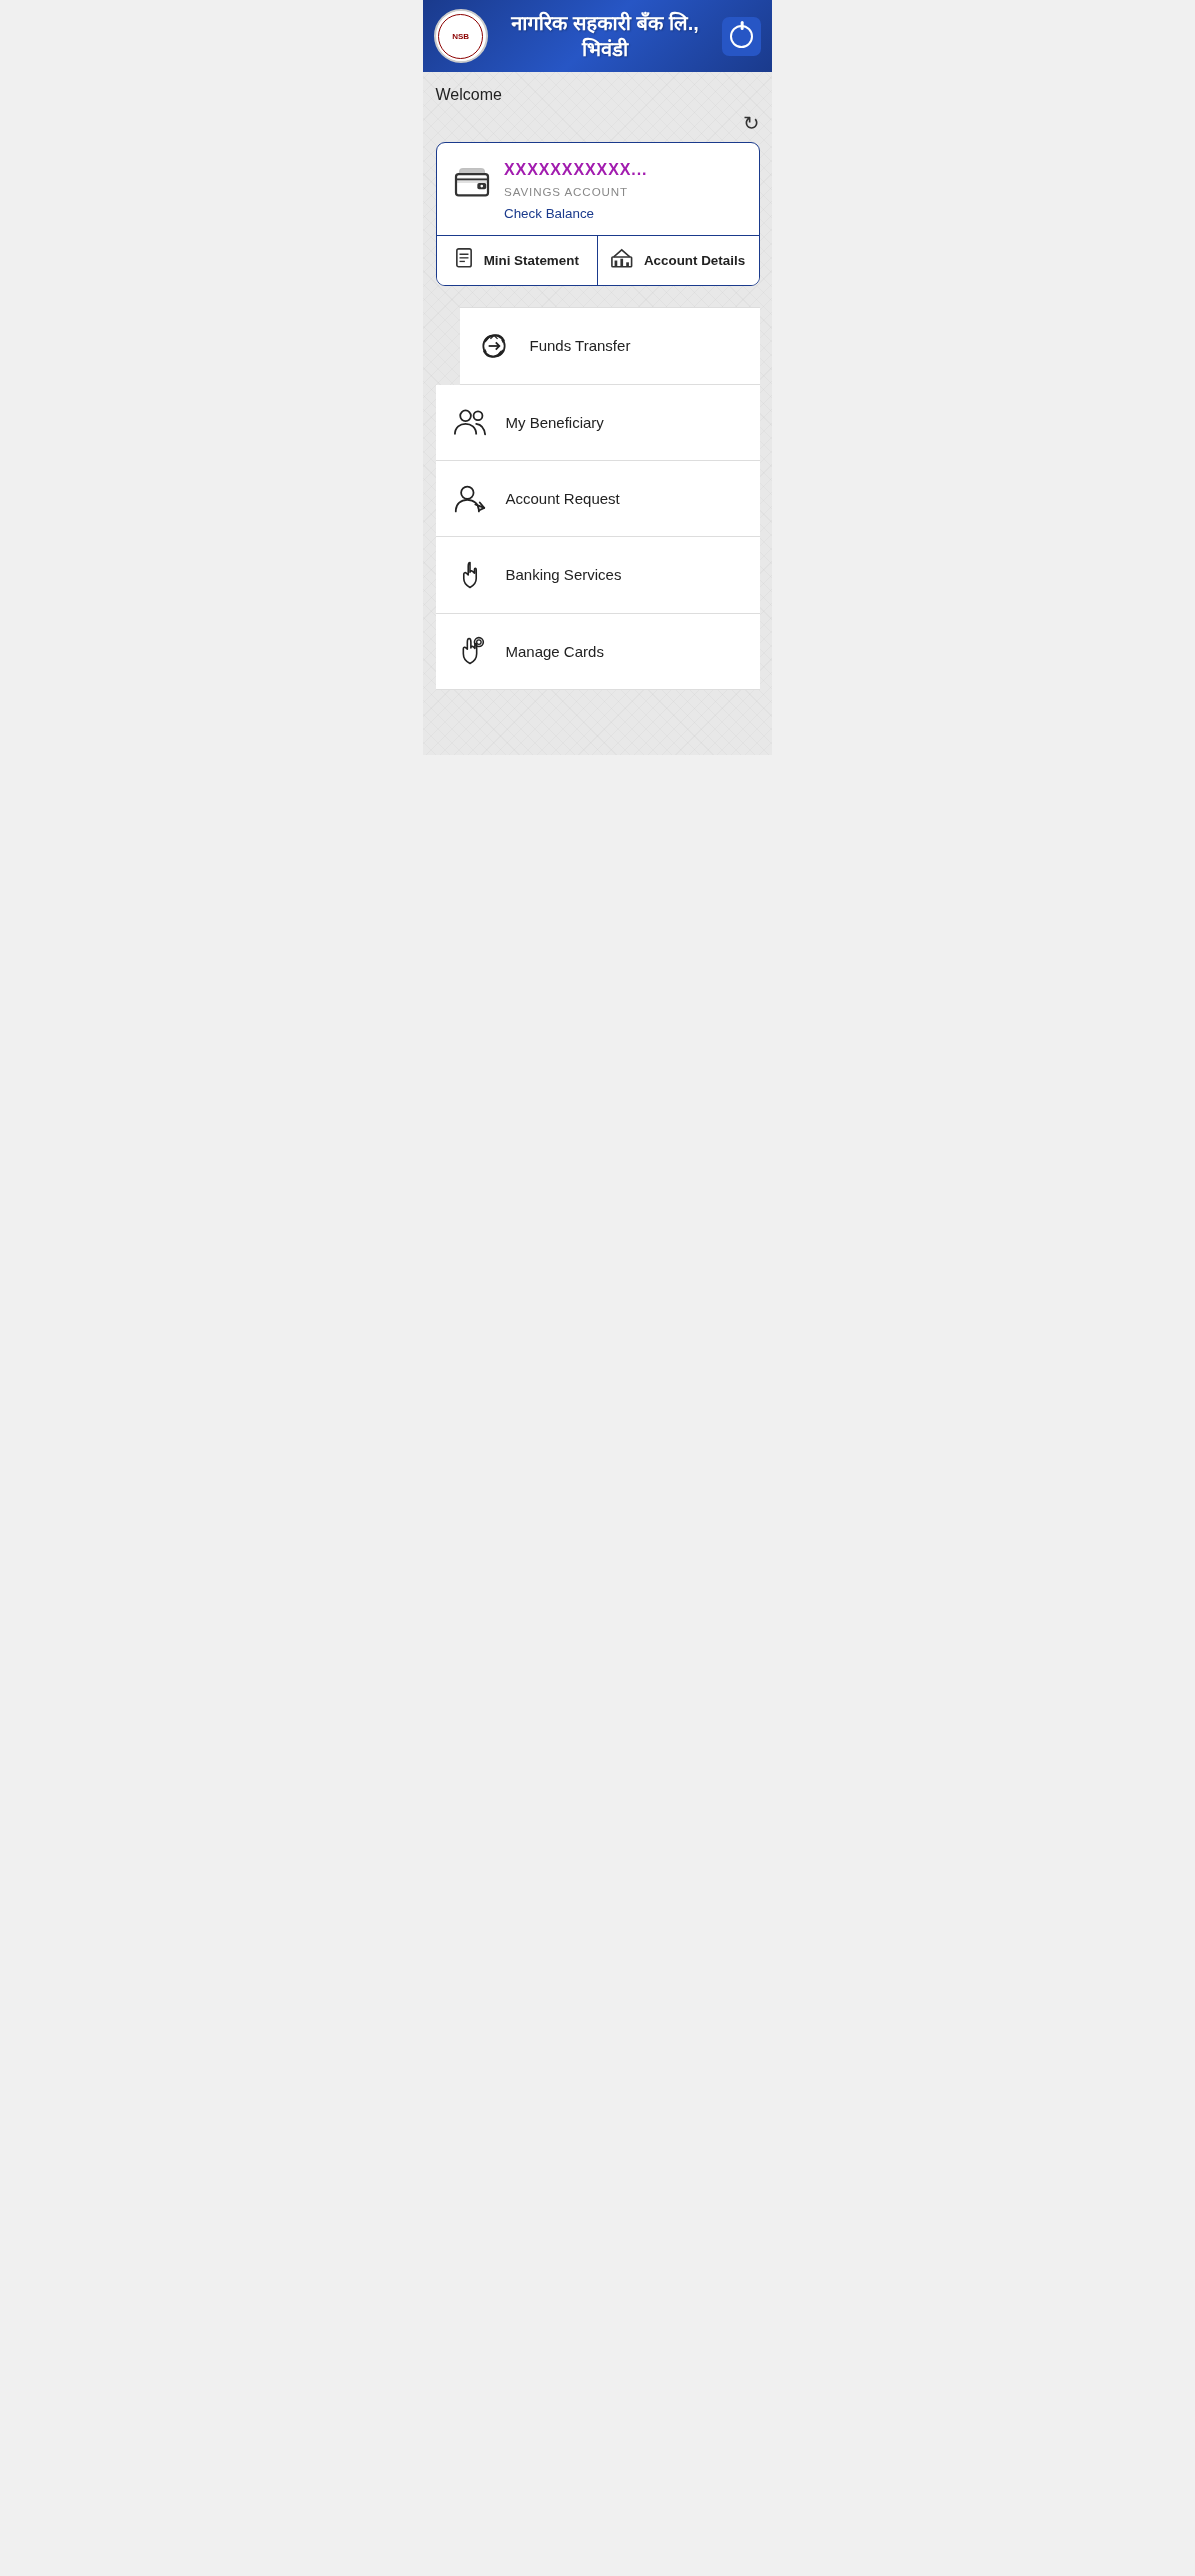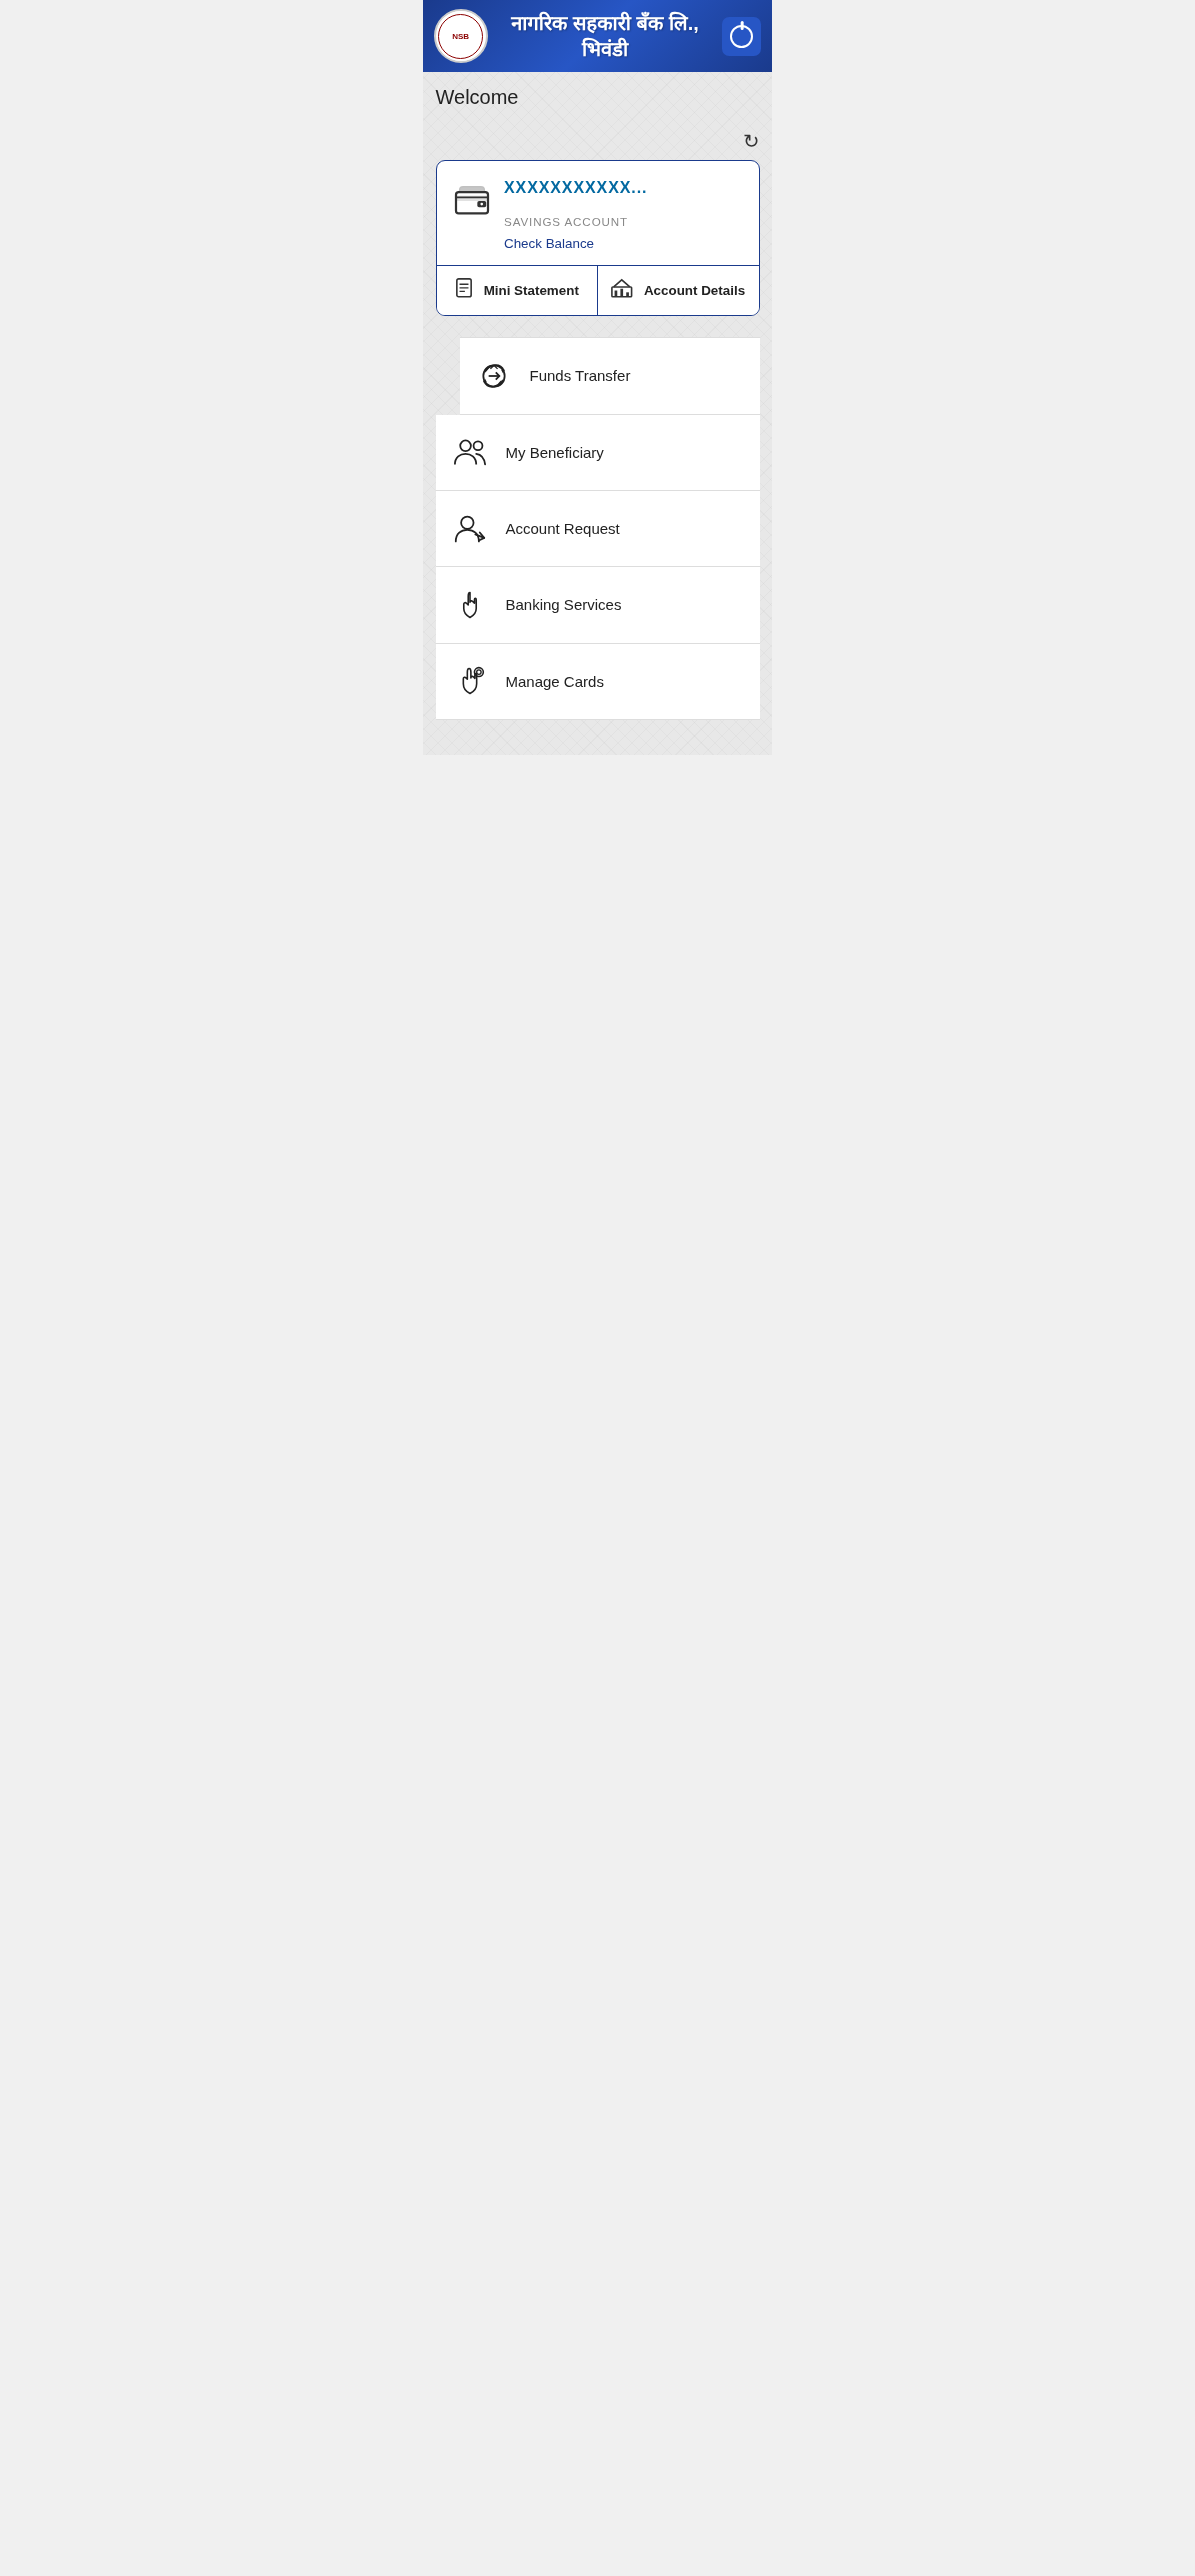--- a/index.html
+++ b/index.html
@@ -133,23 +133,23 @@
         transparent,
         transparent 9px,
         rgba(150,150,150,0.08) 9px,
         rgba(150,150,150,0.08) 9.8px
       );
       min-height: 683px;
       padding: 14.3px 12.5px;
     }
 
     .welcome-text {
-      font-size: 20px;
+      font-size: 16px;
       color: #222;
-      margin-bottom: 21px;
+      margin-bottom: 8px;
       font-weight: 400;
     }
 
     .refresh-row {
       display: flex;
       justify-content: flex-end;
       margin-bottom: 7.2px;
     }
 
     .refresh-icon {
@@ -189,23 +189,23 @@
       height: 32px;
     }
 
     .account-info {
       flex: 1;
     }
 
     .account-number {
       font-size: 16px;
       font-weight: bold;
-      color: #0369a1;
+      color: #a21caf;
       letter-spacing: 0.9px;
-      margin-bottom: 18px;
+      margin-bottom: 6px;
     }
 
     .account-type {
       font-size: 11.6px;
       color: #888;
       letter-spacing: 0.9px;
       margin-bottom: 7.2px;
     }
 
     .check-balance {

